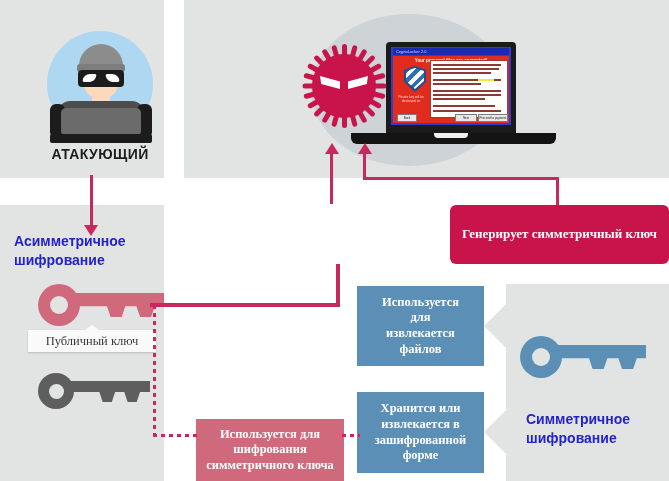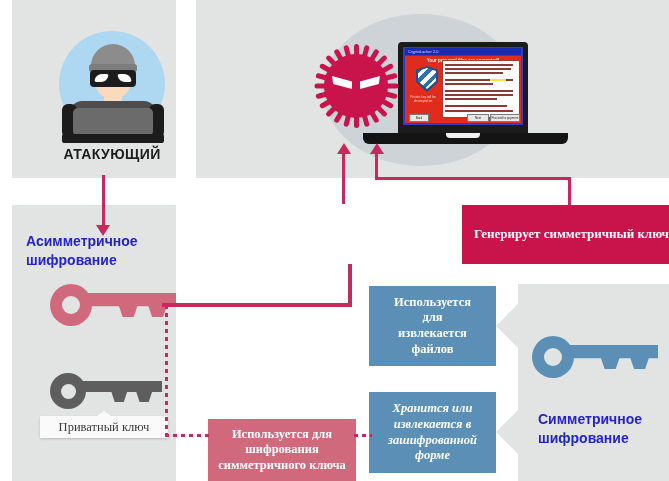--- a/index.html
+++ b/index.html
@@ -3,21 +3,21 @@
 <meta charset="utf-8">
 <style>
   html,body{margin:0;padding:0;}
   body{
     width:669px;height:481px;
     background:#ffffff;
     font-family:"Liberation Sans", sans-serif;
     overflow:hidden;
     position:relative;
   }
-  #stage{position:absolute;left:12px;top:0;width:628px;height:481px;}
+  #stage{position:absolute;left:0;top:0;width:628px;height:481px;}
 
   
   .panel{position:absolute;background:#e2e4e4;}
   .p-tl{left:0;top:0;width:164px;height:178px;}
   .p-tr{left:184px;top:0;width:485px;height:178px;}
   .p-ml{left:0;top:205px;width:164px;height:276px;}
   .p-mr{left:506px;top:284px;width:163px;height:197px;}
 
   
   .att-circle{position:absolute;left:47px;top:31px;width:106px;height:106px;border-radius:50%;background:#aed8f2;}
@@ -67,21 +67,21 @@
   
   .ln{position:absolute;background:#c8295c;}
   .arrow-up{position:absolute;width:0;height:0;border-left:7px solid transparent;border-right:7px solid transparent;border-bottom:11px solid #c8295c;}
   .arrow-down{position:absolute;width:0;height:0;border-left:7px solid transparent;border-right:7px solid transparent;border-top:11px solid #c8295c;}
   .dotline-v{position:absolute;width:3px;background-image:linear-gradient(#c8295c 50%,rgba(255,255,255,0) 0%);background-size:3px 8px;background-repeat:repeat-y;}
   .dotline-h{position:absolute;height:3px;background-image:linear-gradient(to right,#c8295c 50%,rgba(255,255,255,0) 0%);background-size:8px 3px;background-repeat:repeat-x;}
 
   
   .box{position:absolute;display:flex;align-items:center;justify-content:center;text-align:center;color:#ffffff;font-family:"Liberation Serif", serif;font-weight:bold;line-height:1.25;}
   .box-rose{background:#d1697c;}
-  .box-crimson{background:#c8144b;}
+  .box-crimson{background:#c8144b;border-radius:6px;}
   .box-blue{background:#5b8fb5;}
   .notch{position:absolute;width:22px;height:44px;background:#e2e4e4;clip-path:polygon(100% 0,100% 100%,0 50%);}
 
   
   .key{position:absolute;}
   .key-ring{position:absolute;border-radius:50%;}
   .key-hole{position:absolute;border-radius:50%;background:#e2e4e4;}
   .key-shaft{position:absolute;}
 
   
@@ -193,21 +193,21 @@
   </div>
 
   <div class="box box-blue" style="left:357px;top:286px;width:127px;height:80px;font-size:12.5px;">
     <span style="white-space:pre-line;">Используется
 для
 извлекается
 файлов</span>
   </div>
   <div class="notch" style="left:484px;top:304px;"></div>
 
-  <div class="box box-blue" style="left:357px;top:392px;width:127px;height:81px;font-size:12.5px;font-style:italic;">
+  <div class="box box-blue" style="left:357px;top:392px;width:127px;height:81px;font-size:12.5px;">
     <span style="white-space:pre-line;">Хранится или
 извлекается в
 зашифрованной
 форме</span>
   </div>
   <div class="notch" style="left:484px;top:410px;"></div>
 
   <div class="box box-rose" style="left:196px;top:419px;width:148px;height:62px;font-size:12.5px;">
     <span style="white-space:pre-line;">Используется для
 шифрования
@@ -215,29 +215,29 @@
   </div>
 
   <div class="heading" style="left:14px;top:232px;width:150px;white-space:pre-line;">Асимметричное
 шифрование</div>
 
   <div class="key" style="left:38px;top:284px;width:126px;height:42px;">
     <div class="key-ring" style="left:0;top:0;width:42px;height:42px;background:#d1697c;"></div>
     <div class="key-hole" style="left:12px;top:12px;width:18px;height:18px;"></div>
     <div class="key-shaft" style="position:absolute;left:34px;top:9px;width:92px;height:24px;background:#d1697c;clip-path:polygon(0 0,100% 0,100% 55%,90% 55%,86% 100%,74% 100%,70% 55%,58% 55%,54% 100%,42% 100%,38% 55%,0 55%);"></div>
   </div>
+  <div class="ribbon" style="left:28px;top:330px;width:128px;height:22px;">
+    <span>Публичный ключ</span>
+  </div>
 
   <div class="key" style="left:38px;top:373px;width:112px;height:36px;">
     <div class="key-ring" style="left:0;top:0;width:36px;height:36px;background:#5e5e5e;"></div>
     <div class="key-hole" style="left:11px;top:11px;width:15px;height:15px;"></div>
     <div class="key-shaft" style="position:absolute;left:29px;top:8px;width:83px;height:21px;background:#5e5e5e;clip-path:polygon(0 0,100% 0,100% 52%,88% 52%,84% 100%,73% 100%,69% 52%,58% 52%,54% 100%,43% 100%,39% 52%,0 52%);"></div>
   </div>
-  <div class="ribbon" style="left:28px;top:416px;width:128px;height:22px;">
-    <span>Приватный ключ</span>
-  </div>
 
   <div class="ln" style="left:150px;top:303px;width:190px;height:4px;"></div>
   <div class="ln" style="left:336px;top:264px;width:4px;height:43px;"></div>
 
   <div class="dotline-v" style="left:153px;top:305px;height:130px;"></div>
   <div class="dotline-h" style="left:153px;top:434px;width:46px;"></div>
 
   <div class="dotline-h" style="left:342px;top:434px;width:18px;"></div>
 
   <div class="key" style="left:520px;top:336px;width:126px;height:42px;">

